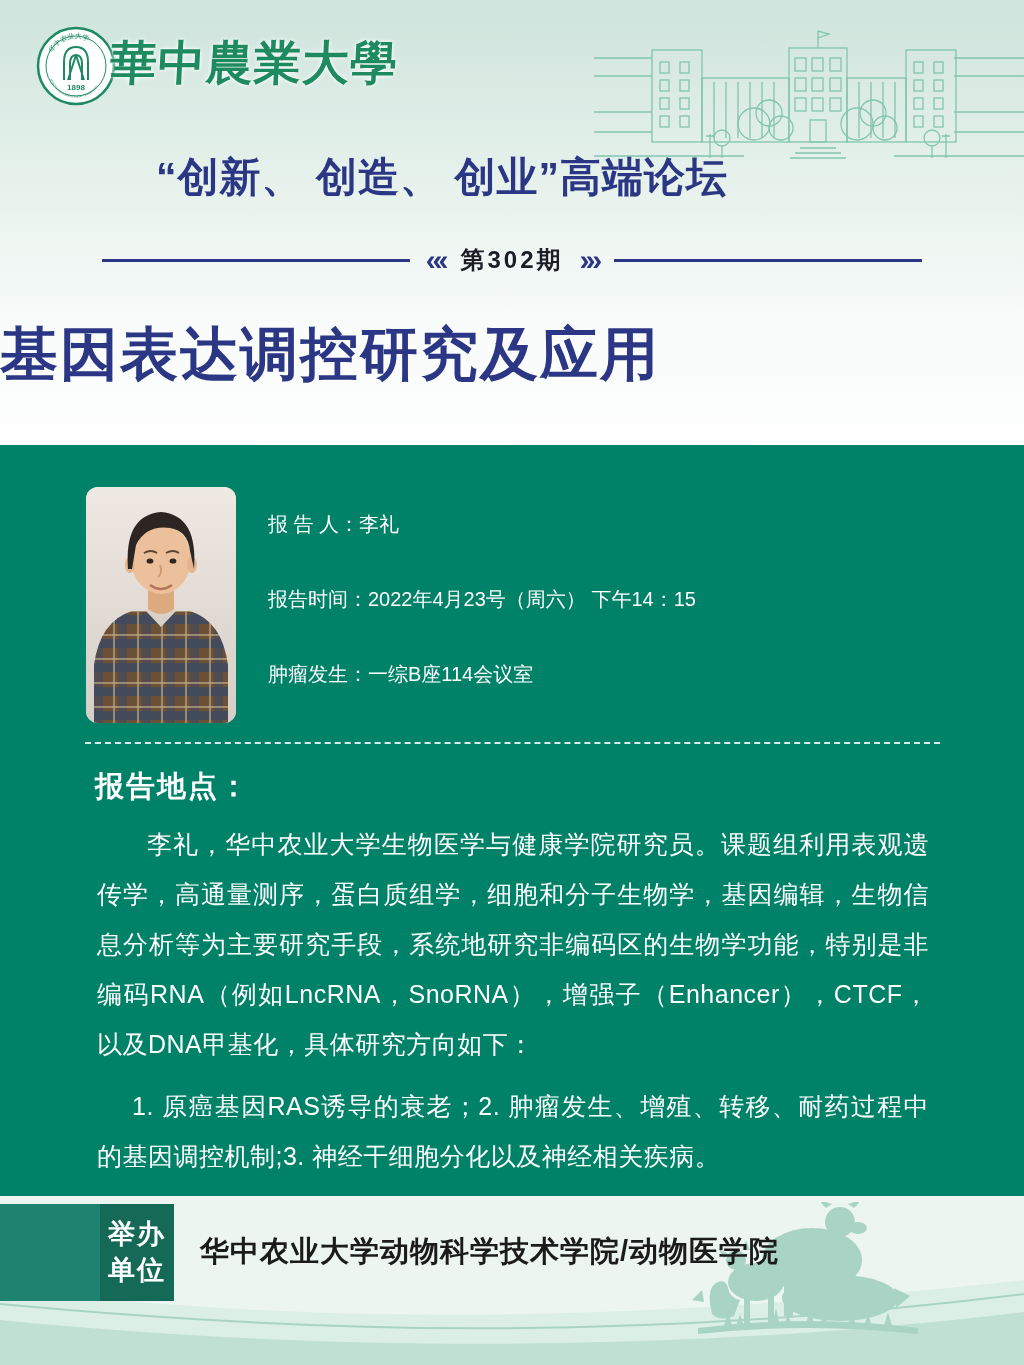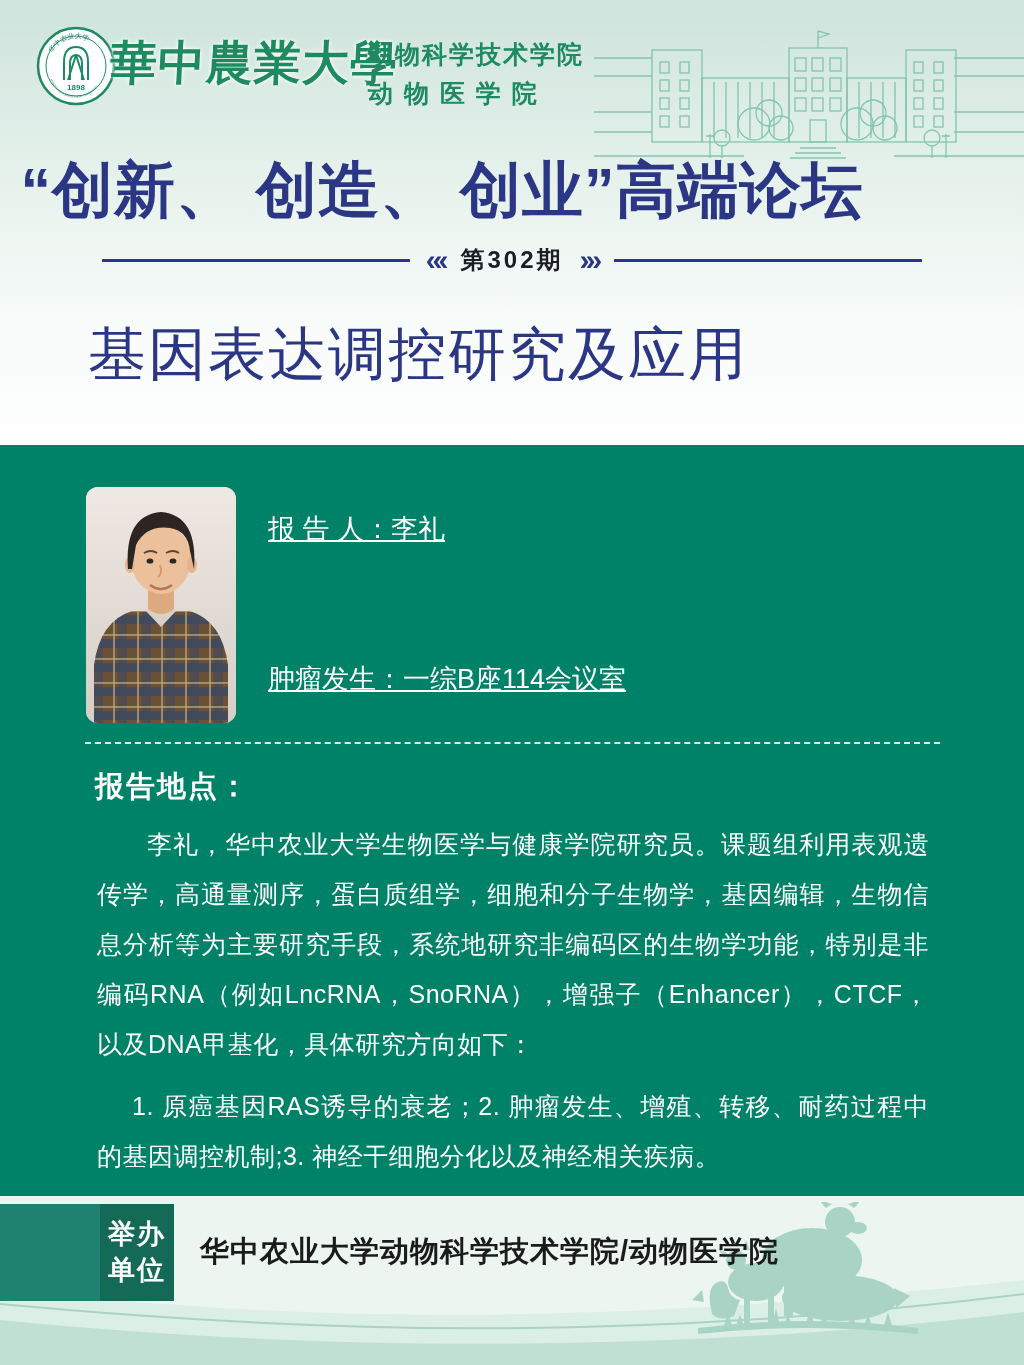--- a/index.html
+++ b/index.html
@@ -18,41 +18,41 @@
     position:absolute;top:32px;left:110px;width:260px;
     font-family:"DejaVu Serif","Liberation Serif",serif;font-weight:bold;
     font-size:47px;color:#1e8a60;letter-spacing:1px;white-space:nowrap;
     text-shadow:0 0 5px #ffffff,0 0 2px #ffffff;transform:skewX(-3deg);
   }
   .college{position:absolute;top:38px;left:368px;color:#1e8a63;font-weight:bold;}
   .college .l1{font-size:25px;letter-spacing:2px;}
   .college .l2{font-size:25px;letter-spacing:2px;margin-top:6px;}
   .forum-title{
     position:absolute;top:150px;left:0;width:884px;text-align:center;
-    font-size:61px;font-weight:900;color:#2b3784;letter-spacing:1px;white-space:nowrap;
+    font-size:41px;font-weight:900;color:#2b3784;letter-spacing:1px;white-space:nowrap;
   }
   .issue-row{
     position:absolute;top:240px;left:0;width:1024px;height:40px;
     display:flex;align-items:center;justify-content:center;gap:16px;
   }
   .issue-line{width:308px;height:3px;background:#2b3784;}
   .chev{font-size:30px;font-weight:bold;color:#2b3784;letter-spacing:-4px;line-height:1;}
   .issue-label{font-size:24px;font-weight:bold;color:#1d1d26;letter-spacing:3px;}
   .lecture-title{
-    position:absolute;top:316px;left:0;width:836px;text-align:center;
-    font-size:58px;font-weight:400;color:#2b3784;letter-spacing:2px;white-space:nowrap;
+    position:absolute;top:316px;left:0;width:836px;text-align:left;
+    font-size:58px;font-weight:700;color:#2b3784;letter-spacing:2px;white-space:nowrap;
   }
   
   .panel{position:absolute;top:445px;left:0;width:1024px;height:751px;background:#008269;color:#fff;}
   .photo{
     position:absolute;top:42px;left:86px;width:150px;height:236px;border-radius:12px;
     overflow:hidden;background:#e2dad3;
   }
   .photo svg{display:block;}
-  .info-line{position:absolute;left:268px;font-size:27px;white-space:nowrap;text-decoration:underline;}
+  .info-line{position:absolute;left:268px;font-size:20px;white-space:nowrap;}
   .info-1{top:66px;}
   .info-2{top:141px;}
   .info-3{top:216px;}
   .dash-sep{position:absolute;top:297px;left:85px;width:855px;border-top:2px dashed rgba(255,255,255,.85);}
   .bio-head{position:absolute;top:322px;left:95px;font-size:29px;font-weight:bold;letter-spacing:2px;}
   .bio-body{
     position:absolute;top:362px;left:85px;width:856px;
     font-size:25px;line-height:50px;text-align:justify;letter-spacing:.5px;
   }
   .bio-body p{margin:12px;}
@@ -151,24 +151,20 @@
       <defs>
         <path id="arcTop" d="M-26,-8 A 27 27 0 0 1 26,-8"></path>
         <path id="arcBot" d="M-26,12 A 27 27 0 0 0 26,12"></path>
       </defs>
       <text font-size="7" fill="#1e8a63"><textPath href="#arcTop" startOffset="8%">华中农业大学</textPath></text>
       <text font-size="3" fill="#1e8a63"><textPath href="#arcBot" startOffset="2%">HUAZHONG AGRICULTURAL UNIVERSITY</textPath></text>
     </svg>
 
     <div class="uni-name">華中農業大學</div>
 
-    <div class="college">
-      <div class="l1">动物科学技术学院</div>
-      <div class="l2">动 物 医 学 院</div>
-    </div>
 
     <div class="forum-title">“创新、 创造、 创业”高端论坛</div>
 
     <div class="issue-row">
       <div class="issue-line"></div>
       <div class="chev">«‹</div>
       <div class="issue-label">第302期</div>
       <div class="chev">›»</div>
       <div class="issue-line"></div>
     </div>
@@ -208,20 +204,21 @@
         <path d="M58,66 q7,-4 13,0" stroke="#5a4634" stroke-width="2" fill="none"></path>
         <path d="M80,66 q7,-4 13,0" stroke="#5a4634" stroke-width="2" fill="none"></path>
         <ellipse cx="64" cy="74" rx="3.4" ry="2.6" fill="#2e2620"></ellipse>
         <ellipse cx="87" cy="74" rx="3.4" ry="2.6" fill="#2e2620"></ellipse>
         <path d="M74,78 q3,8 -2,12" stroke="#cf9b72" stroke-width="2" fill="none"></path>
         <path d="M64,98 q11,8 22,0" stroke="#b4765a" stroke-width="2.5" fill="none"></path>
       </svg>
     </div>
 
     <div class="info-line info-1">报 告 人：李礼</div>
+    <div class="info-line info-2">报告时间：2022年4月23号（周六） 下午14：15</div>
     <div class="info-line info-3">肿瘤发生：一综B座114会议室</div>
 
     <div class="dash-sep"></div>
 
     <div class="bio-head">报告地点：</div>
     <div class="bio-body">
       <p class="p1">李礼，华中农业大学生物医学与健康学院研究员。课题组利用表观遗传学，高通量测序，蛋白质组学，细胞和分子生物学，基因编辑，生物信息分析等为主要研究手段，系统地研究非编码区的生物学功能，特别是非编码RNA（例如LncRNA，SnoRNA），增强子（Enhancer），CTCF，以及DNA甲基化，具体研究方向如下：</p>
       <p class="p2">1. 原癌基因RAS诱导的衰老；2. 肿瘤发生、增殖、转移、耐药过程中的基因调控机制;3. 神经干细胞分化以及神经相关疾病。</p>
     </div>
   </div>

